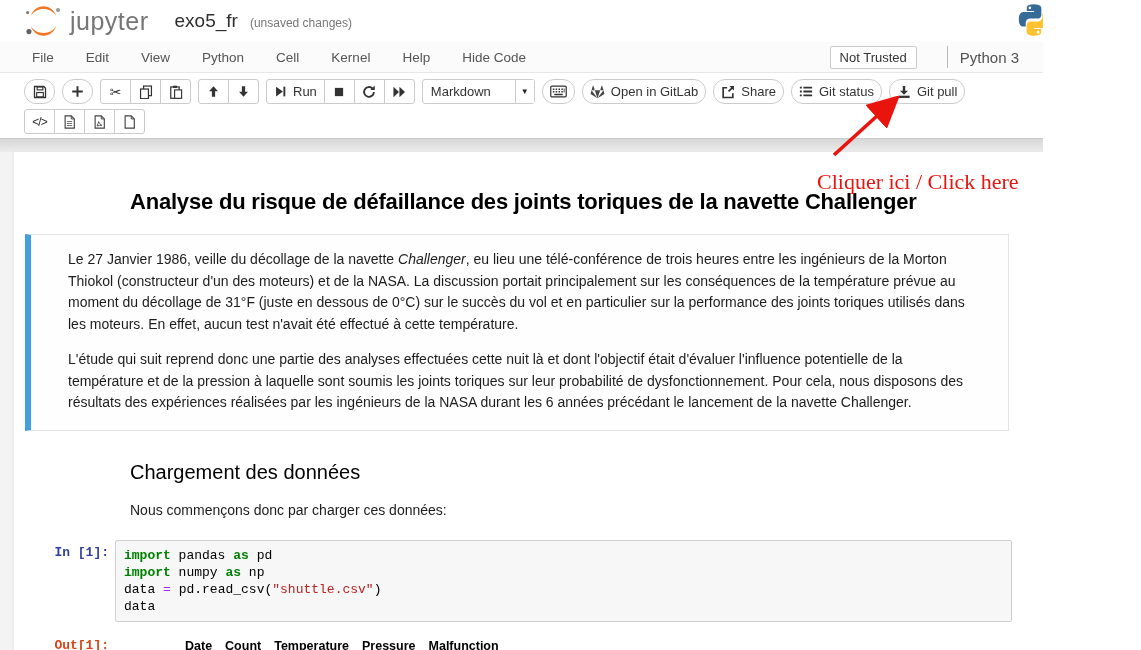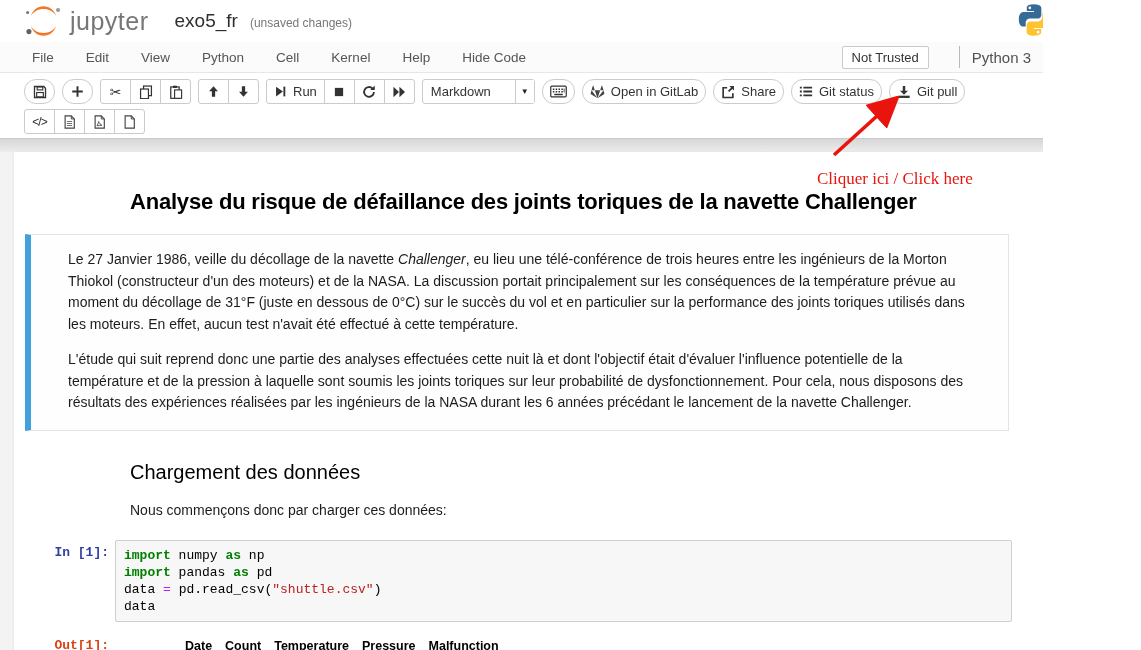--- a/index.html
+++ b/index.html
@@ -14,21 +14,21 @@
   .logo-text { font-size: 25px; color: #767676; margin-left: 7px; letter-spacing: .5px; }
   .nb-name { margin-left: 26px; font-size: 19px; color: #2f2f2f; cursor: text; }
   .save-status { margin-left: 12px; font-size: 12px; color: #777; padding-top: 4px; }
   .python-logo { position: absolute; right: -8px; top: 3px; }
   
   .menubar { height: 31px; background: #fbfbfb; border-bottom: 1px solid #e7e7e7; display: flex; align-items: center; padding: 0 10px 0 16px; }
   .menu-item { margin: 0 16px; font-size: 13.5px; color: #555; cursor: pointer; white-space: nowrap; }
   .menu-right { margin-left: auto; display: flex; align-items: center; }
   .not-trusted { border: 1px solid #cbcbcb; border-radius: 2px; background: #fff; padding: 3px 9px; font-size: 13px; color: #333; }
   .kernel-divider { width: 1px; height: 22px; background: #b9b9b9; margin: 0 12px 0 30px; }
-  .kernel-name { font-size: 15px; color: #515151; margin-right: 2px; }
+  .kernel-name { font-size: 15px; color: #515151; margin-right: 14px; }
   
   .toolbar { padding: 6px 0 2px 24px; background: #fff; border-bottom: 1px solid #c9c9c9; }
   .tb-row { display: flex; align-items: flex-start; height: 27px; }
   .tb-row + .tb-row { margin-top: 3px; height: 27px; }
   .btn-group { display: inline-flex; margin-right: 7px; }
   .btn {
     display: inline-flex; align-items: center; justify-content: center; gap: 6px;
     height: 25px; min-width: 31px; padding: 0 7px; background: #fff;
     border: 1px solid #cbcbcb; border-radius: 3px; font-size: 13px; color: #333;
     cursor: pointer; white-space: nowrap;
@@ -62,21 +62,21 @@
   .out-prompt { color: var(--out-prompt, #D84315); }
   .code-box { flex: 1; margin-right: 31px; background: #f7f7f7; border: 1px solid #cfcfcf; border-radius: 2px; padding: 6px 8px; font-family: "Liberation Mono", monospace; font-size: 13px; line-height: 17px; color: #000; }
   .tok-kw { color: var(--syn-keyword, #008000); font-weight: bold; }
   .tok-op { color: var(--syn-operator, #AA22FF); }
   .tok-str { color: var(--syn-string, #BA2121); }
   .cell.output { margin-top: 11px; }
   .out-table { margin-left: 70px; display: flex; gap: 13px; padding-top: 6px; }
   .out-table span { font-size: 12.5px; font-weight: bold; color: #000; }
   
   .annot-arrow { position: absolute; left: 818px; top: 96px; z-index: 20; pointer-events: none; }
-  .annot-text { position: absolute; left: 817px; top: 169px; z-index: 20; font-family: "Liberation Serif", serif; font-size: 17px; color: var(--annotation, #e8140d); }
+  .annot-text { position: absolute; left: 817px; top: 169px; z-index: 20; font-family: "Liberation Serif", serif; font-size: 22px; color: var(--annotation, #e8140d); }
   svg { display: block; }
 </style>
 </head>
 <body>
 
 <div class="frame">
 
   <div class="header">
     <span class="logo">
       <span>
@@ -314,22 +314,22 @@
         <p>L'étude qui suit reprend donc une partie des analyses effectuées cette nuit là et dont l'objectif était d'évaluer l'influence potentielle de la température et de la pression à laquelle sont soumis les joints toriques sur leur probabilité de dysfonctionnement. Pour cela, nous disposons des résultats des expériences réalisées par les ingénieurs de la NASA durant les 6 années précédant le lancement de la navette Challenger.</p>
       </div>
 
       <h2 class="nb-h2">Chargement des données</h2>
       <p class="nb-p">Nous commençons donc par charger ces données:</p>
 
       <div class="cell">
         <div class="prompt-col in-prompt">In [1]:</div>
         <div class="code-box">
           <div>
+              <div><span class="tok-kw">import</span><span> pandas </span><span class="tok-kw">as</span><span> pd</span></div>
               <div><span class="tok-kw">import</span><span> numpy </span><span class="tok-kw">as</span><span> np</span></div>
-              <div><span class="tok-kw">import</span><span> pandas </span><span class="tok-kw">as</span><span> pd</span></div>
               <div><span>data </span><span class="tok-op">=</span><span> pd.read_csv(</span><span class="tok-str">"shuttle.csv"</span><span>)</span></div>
               <div><span>data</span></div>
             </div>
         </div>
       </div>
 
       <div class="cell output">
         <div class="prompt-col out-prompt">Out[1]:</div>
         <div class="out-table">
           <span>Date</span>

